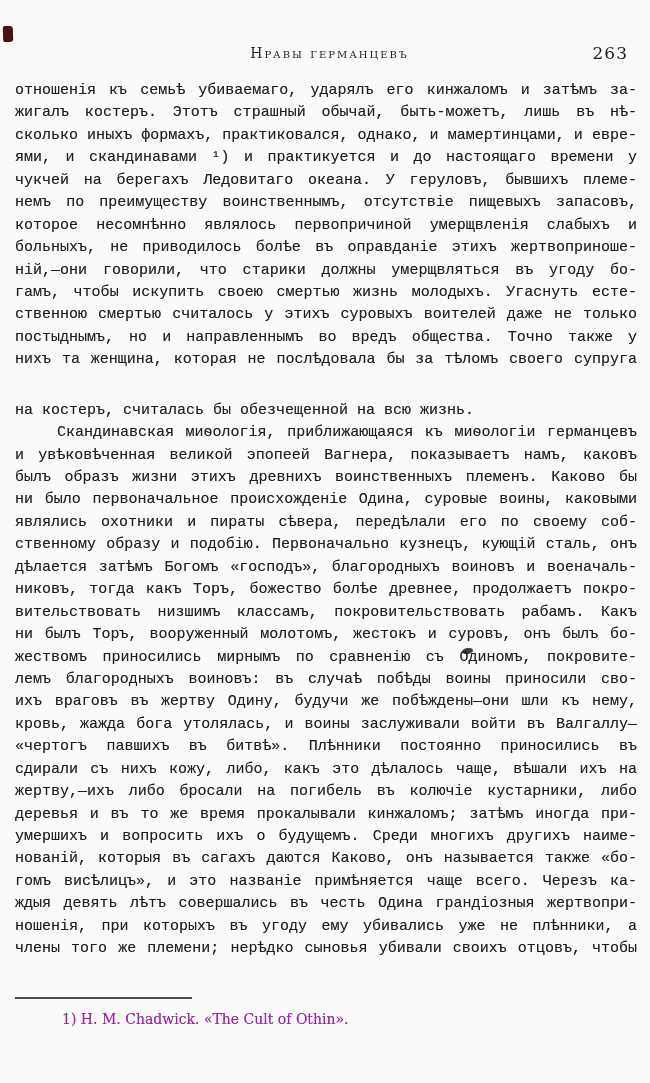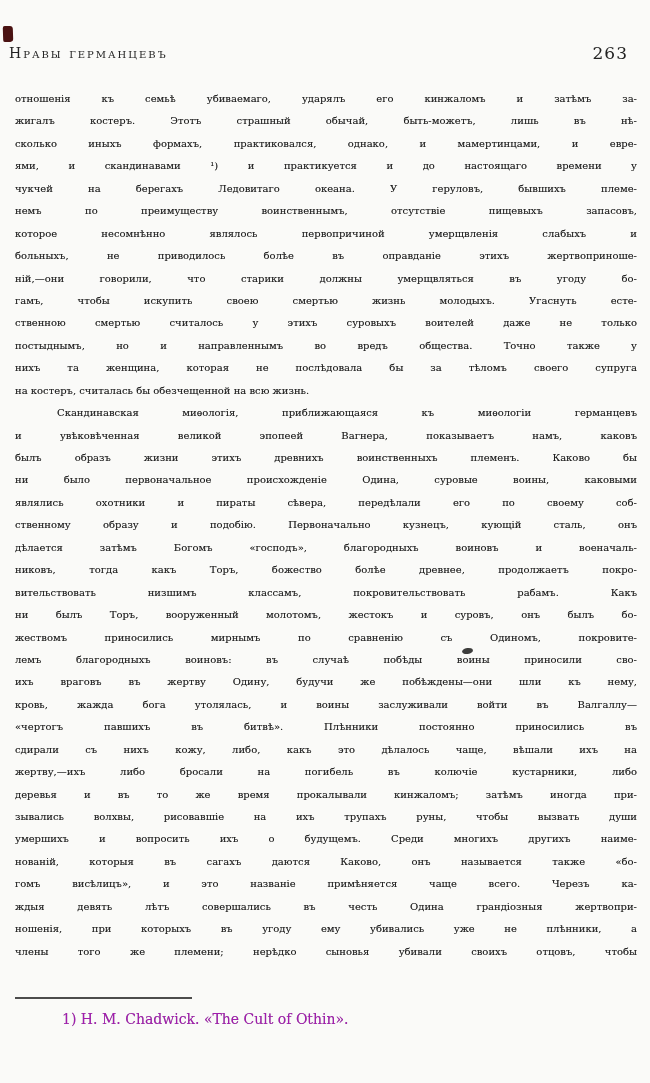--- a/index.html
+++ b/index.html
@@ -16,47 +16,49 @@
   .artifact-topleft {
     position: absolute; left: 3px; top: 26px;
     width: 10px; height: 16px;
     background: #4a1212;
     border-radius: 2px 3px 3px 2px;
     transform: rotate(-2deg);
   }
 
   .running-title {
     position: absolute; top: 45px; left: 0; right: 0;
+    text-align: center;
     font-size: 14px;
     letter-spacing: 2px;
     font-variant: small-caps;
     color: #222;
     padding-left: 9px;
   }
   .page-number {
     position: absolute; top: 43px; right: 22px;
     font-size: 17px;
     letter-spacing: 1px;
     color: #222;
   }
 
   .body-text {
-    position: absolute; left: 15px; right: 13px; top: 88px;
-    font-size: 10px;
+    position: absolute; left: 15px; right: 13px; top: 80px;
+    font-size: 15px;
     line-height: 22.44px;
     text-shadow: 0 0 0.5px rgba(30,30,30,0.45);
+    font-family: Liberation Mono, monospace;
   }
   .line {
     text-align: justify;
     text-align-last: justify;
     height: 22.44px;
     overflow: hidden;
     white-space: normal;
   }
-  .line.noj { text-align: left; text-align-last: left; }
+  .line.noj { text-align: left; text-align-last: left; margin-top: 28px; }
   .line.ind { text-indent: 42px; }
 
   .ink-smudge {
     position: absolute; left: 462px; top: 648px;
     width: 11px; height: 6px;
     background: #1b1b1b;
     border-radius: 50%;
     opacity: 0.85;
     transform: rotate(-8deg);
   }
@@ -110,21 +112,20 @@
       <div class="line">вительствовать низшимъ классамъ, покровительствовать рабамъ. Какъ</div>
       <div class="line">ни былъ Торъ, вооруженный молотомъ, жестокъ и суровъ, онъ былъ бо-</div>
       <div class="line">жествомъ приносились мирнымъ по сравненію съ Одиномъ, покровите-</div>
       <div class="line">лемъ благородныхъ воиновъ: въ случаѣ побѣды воины приносили сво-</div>
       <div class="line">ихъ враговъ въ жертву Одину, будучи же побѣждены—они шли къ нему,</div>
       <div class="line">кровь, жажда бога утолялась, и воины заслуживали войти въ Валгаллу—</div>
       <div class="line">«чертогъ павшихъ въ битвѣ». Плѣнники постоянно приносились въ</div>
       <div class="line">сдирали съ нихъ кожу, либо, какъ это дѣлалось чаще, вѣшали ихъ на</div>
       <div class="line">жертву,—ихъ либо бросали на погибель въ колючіе кустарники, либо</div>
       <div class="line">деревья и въ то же время прокалывали кинжаломъ; затѣмъ иногда при-</div>
-      <div class="line">зывались волхвы, рисовавшіе на ихъ трупахъ руны, чтобы вызвать души</div>
       <div class="line">умершихъ и вопросить ихъ о будущемъ. Среди многихъ другихъ наиме-</div>
       <div class="line">нованій, которыя въ сагахъ даются Каково, онъ называется также «бо-</div>
       <div class="line">гомъ висѣлицъ», и это названіе примѣняется чаще всего. Черезъ ка-</div>
       <div class="line">ждыя девять лѣтъ совершались въ честь Одина грандіозныя жертвопри-</div>
       <div class="line">ношенія, при которыхъ въ угоду ему убивались уже не плѣнники, а</div>
       <div class="line">члены того же племени; нерѣдко сыновья убивали своихъ отцовъ, чтобы</div>
     </div>
 
   <div class="ink-smudge"></div>
 

